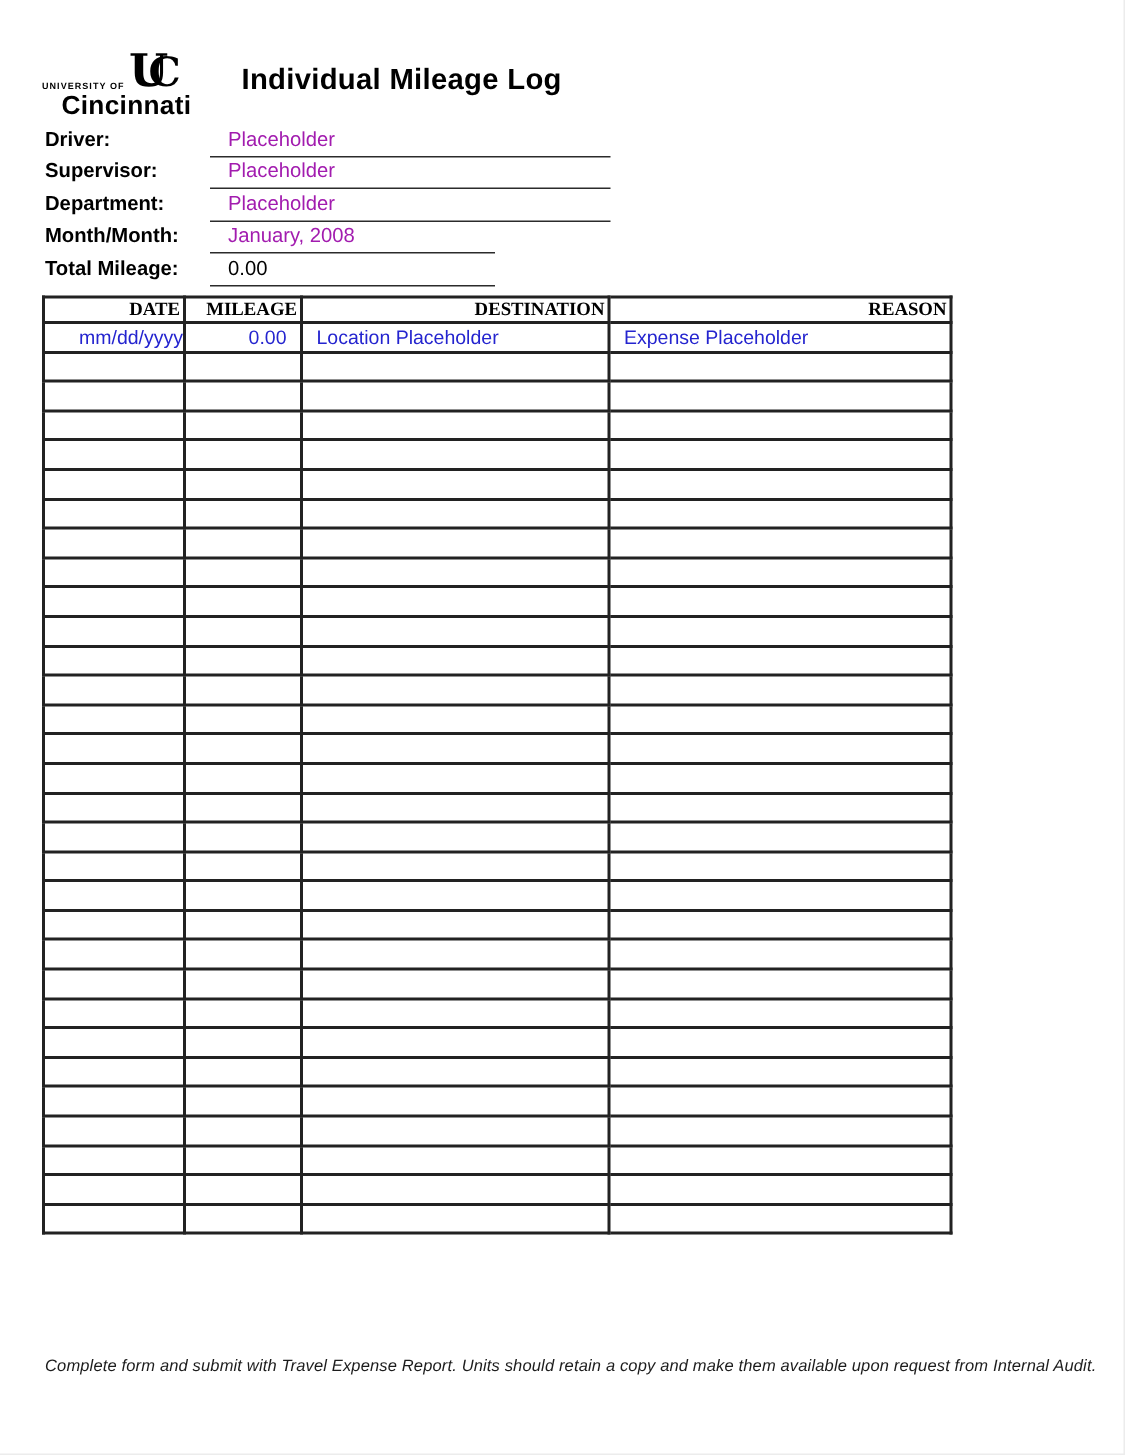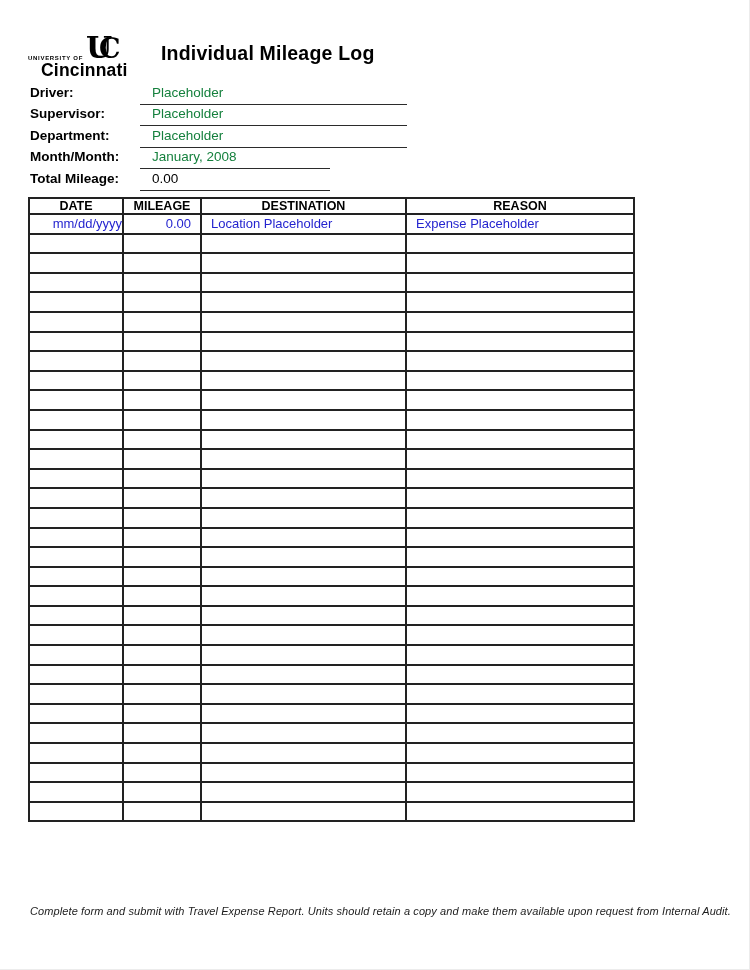--- a/index.html
+++ b/index.html
@@ -49,21 +49,21 @@
   .field .fline {
     position: absolute; left: 140px; bottom: -1px; height: 0;
     border-bottom: 1.6px solid #2b2b2b;
   }
   .field .fline.long { width: 267px; }
   .field .fline.short { width: 190px; }
   .field .fvalue {
     position: absolute; left: 152px; top: 1px;
     font-size: 13.5px; white-space: nowrap;
   }
-  .fvalue.entry { color: #15803d; }
+  .fvalue.entry { color: #a21caf; }
   .fvalue.plain { color: #000; }
   .f0 { top: 84px; }
   .f1 { top: 105px; }
   .f2 { top: 127px; text-align: right; }
   .f3 { top: 148px; }
   .f4 { top: 170px; }
 
   
   .log-table {
     position: absolute; left: 28px; top: 197px;
@@ -71,21 +71,21 @@
   }
   .log-table col.c-date { width: 94px; }
   .log-table col.c-mileage { width: 78px; }
   .log-table col.c-dest { width: 205px; }
   .log-table col.c-reason { width: 228px; }
   .log-table th, .log-table td {
     border: 2px solid #222; overflow: hidden; white-space: nowrap;
   }
   .log-table th {
     height: 15px; font-size: 12.5px; font-weight: bold;
-    text-align: center; vertical-align: middle; padding: 0 2px;
+    text-align: right; vertical-align: middle; padding: 0 2px; font-family: Liberation Serif, serif;
   }
   .log-table td {
     height: 19.6px; font-size: 13px; vertical-align: middle;
     color: #2424cf;
   }
   td.cell-date { text-align: right; }
   td.cell-mileage { text-align: right; padding-right: 9px; }
   td.cell-dest, td.cell-reason { text-align: left; padding-left: 9px; }
 
   

